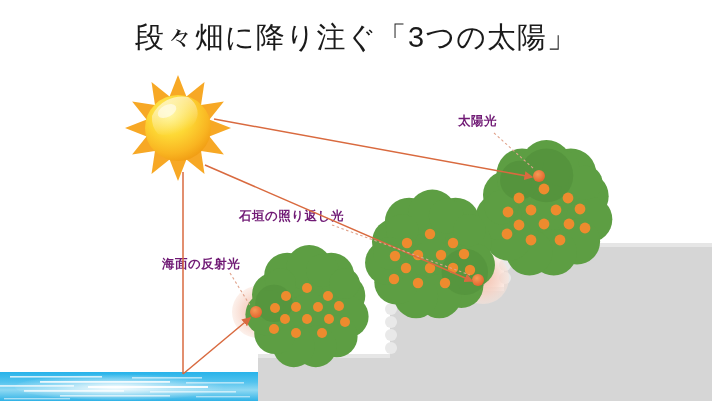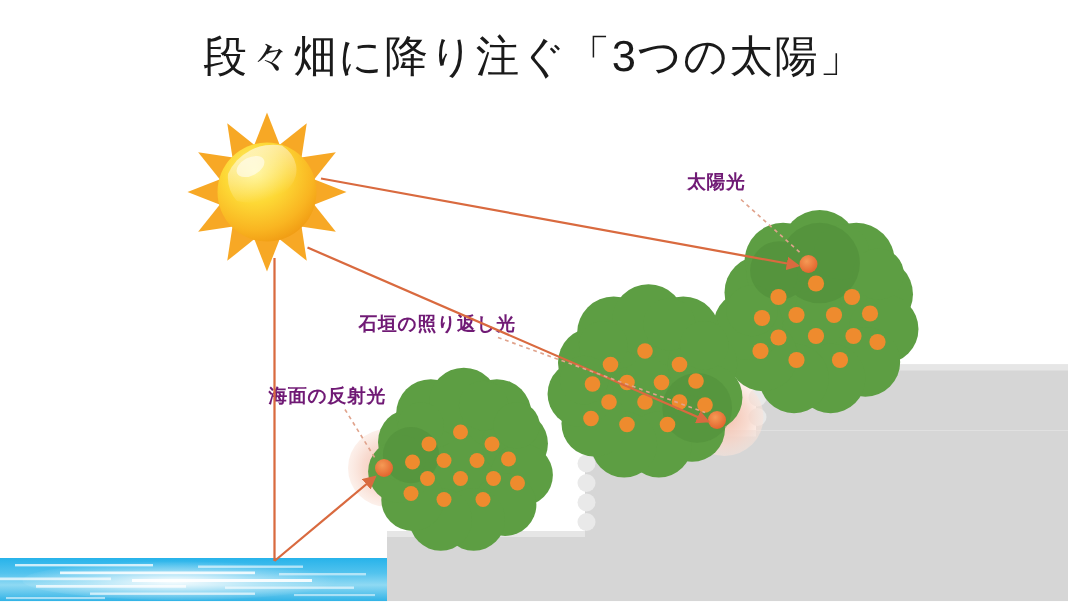--- a/index.html
+++ b/index.html
@@ -16,39 +16,39 @@
     height: 401px;
     background: #ffffff;
     overflow: hidden;
   }
   #page-title {
     position: absolute;
     left: 0;
     top: 18px;
     width: 712px;
     text-align: center;
-    font-family: Liberation Sans, sans-serif;
+    font-family: Liberation Mono, monospace;
     font-size: 29px;
     font-weight: 500;
     letter-spacing: 1px;
     color: #1a1a1a;
     white-space: nowrap;
   }
   .label {
     position: absolute;
     font-family: "Liberation Serif", "DejaVu Serif", serif;
     font-size: 12.5px;
     font-weight: 700;
     color: #701a75;
     letter-spacing: 0.5px;
     white-space: nowrap;
   }
   #label-sunlight { left: 458px; top: 113px; }
   #label-stonewall { left: 239px; top: 208px; }
-  #label-seareflect { left: 179px; top: 256px; }
+  #label-seareflect { left: 162px; top: 256px; }
 
   svg.layer {
     position: absolute;
     left: 0;
     top: 0;
     width: 712px;
     height: 401px;
   }
   #scene-svg { z-index: 1; }
   #arrow-svg { z-index: 4; }

